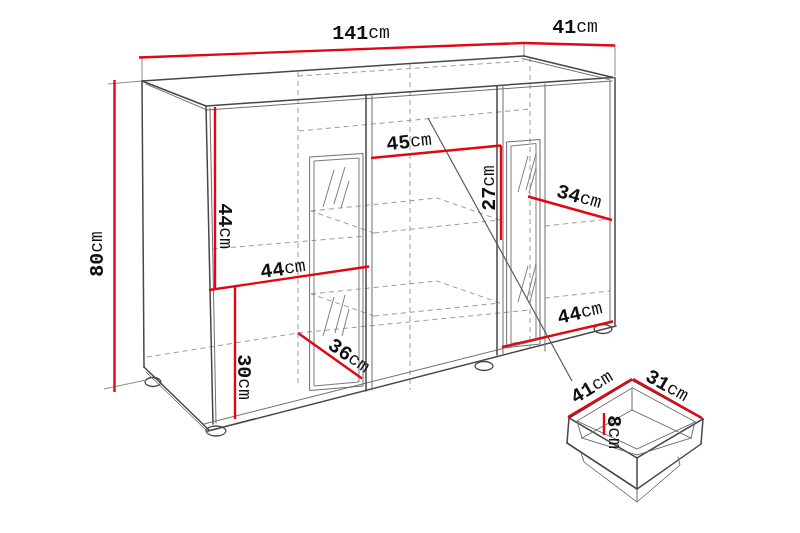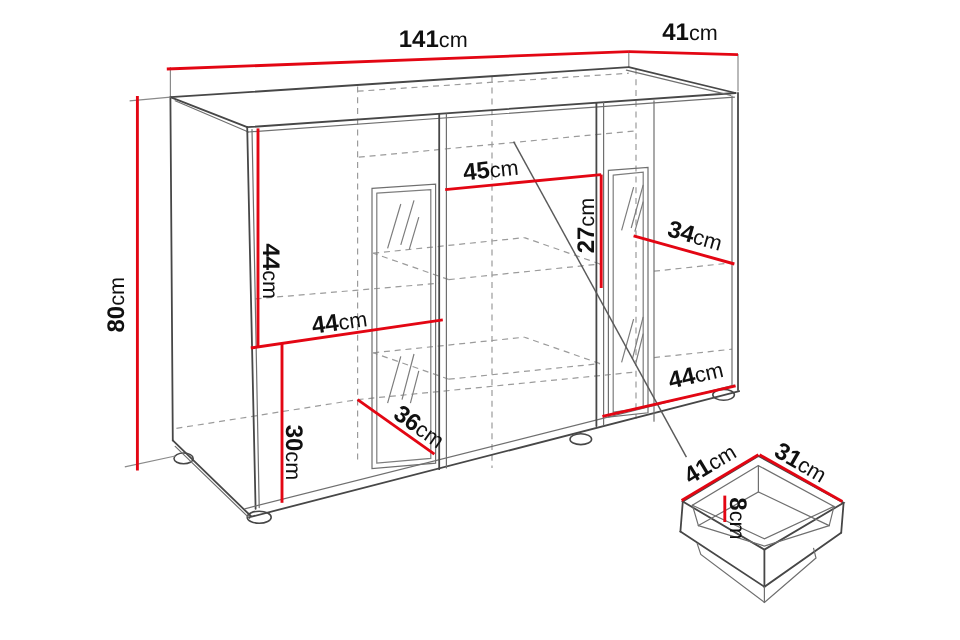--- a/index.html
+++ b/index.html
@@ -1,17 +1,17 @@
 <!DOCTYPE html>
 <html><head>
 <meta charset="utf-8">
 <style>
   html,body{margin:0;padding:0;background:#ffffff;}
   .stage{position:relative;width:800px;height:533px;background:#ffffff;overflow:hidden;
-         font-family:Liberation Sans, sans-serif;}
+         font-family:Liberation Mono, monospace;}
   svg{position:absolute;left:0;top:0;}
   .edge{stroke:#474747;stroke-width:1.5;fill:none;stroke-linecap:round;}
   .edge2{stroke:#6f6f6f;stroke-width:1;fill:none;stroke-linecap:round;}
   .dash{stroke:#9b9b9b;stroke-width:1;fill:none;stroke-dasharray:5 4;}
   .glass{stroke:#7d7d7d;stroke-width:1;fill:none;}
   .dim{stroke:#e30613;stroke-width:2.4;fill:none;stroke-linecap:butt;}
   .tick{stroke:#8a8a8a;stroke-width:1;fill:none;}
   .pointer{stroke:#5a5a5a;stroke-width:1.2;fill:none;}
   .foot{stroke:#474747;stroke-width:1.3;fill:#ffffff;}
   text{fill:#101010;}

